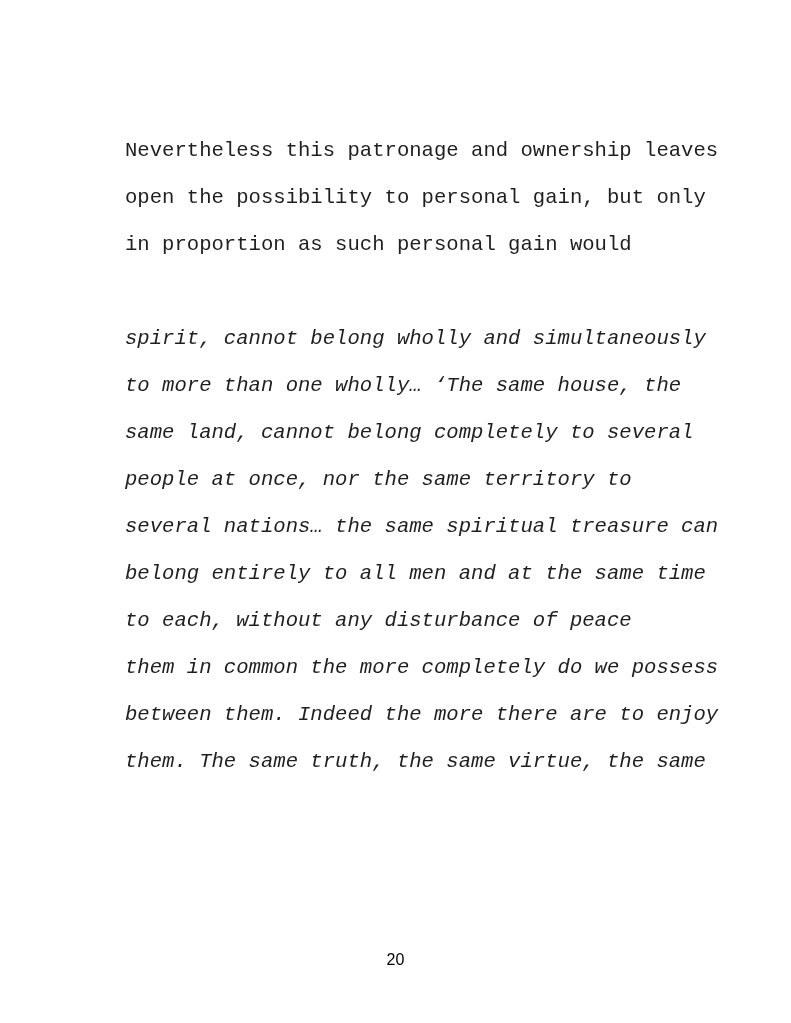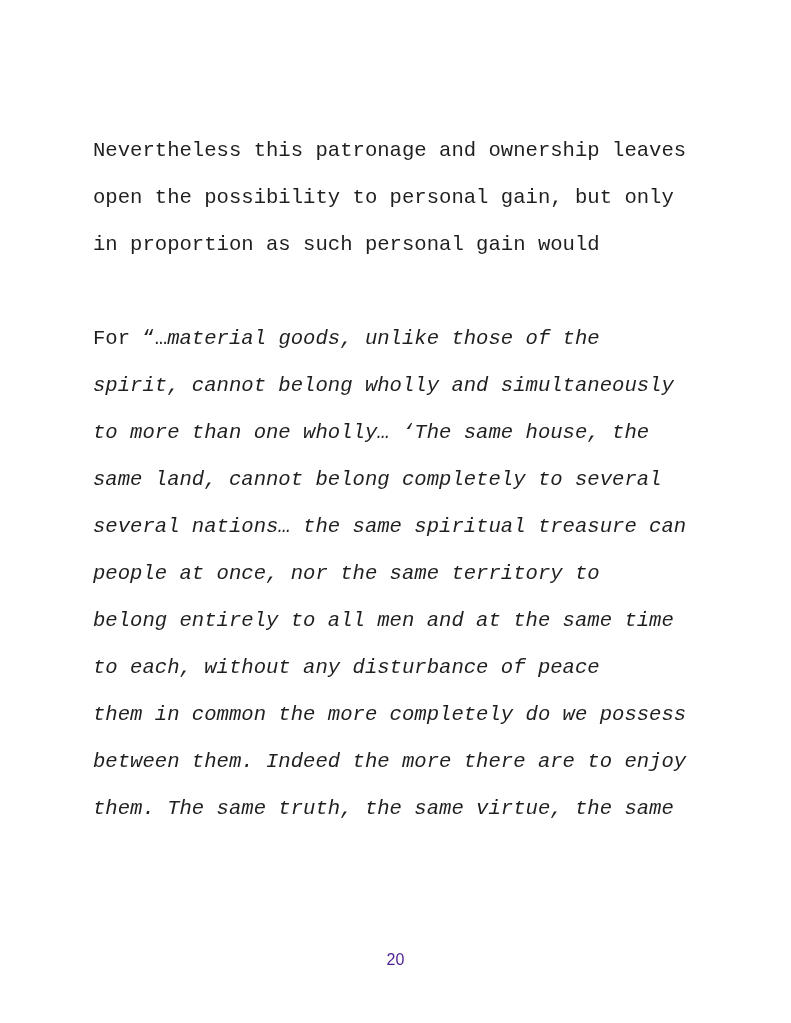--- a/index.html
+++ b/index.html
@@ -23,63 +23,63 @@
   .text-block {
     position: absolute;
     left: 93px;
     top: 127px;
     width: 620px;
     font-size: 20.6px;
     line-height: 47px;
   }
   .line {
     white-space: pre;          
+    margin-left: 32px;
   }
   .para-spacer {
     height: 47px;
   }
   .italic {
     font-style: italic;
   }
   .upright {
     font-style: normal;
   }
   .footer {
     position: absolute;
     left: 0;
     right: 0;
     top: 951px;
     text-align: center;
     font-family: "Liberation Sans", sans-serif;
     font-size: 16px;
-    color: #4c1d95;
+    color: #000000;
   }
 </style>
 </head>
 <body>
 
 <div class="page">
 
   <div class="text-block">
 
     <div>
       <div class="line">Nevertheless this patronage and ownership leaves</div>
       <div class="line">open the possibility to personal gain, but only</div>
       <div class="line">in proportion as such personal gain would</div>
     </div>
 
     <div class="para-spacer"></div>
 
     <div>
-      <div class="line"><span class="upright">For “…</span><span class="italic">material goods, unlike those of the</span></div>
       <div class="line italic">spirit, cannot belong wholly and simultaneously</div>
       <div class="line italic">to more than one wholly… ‘The same house, the</div>
       <div class="line italic">same land, cannot belong completely to several</div>
+      <div class="line italic">people at once, nor the same territory to</div>
       <div class="line italic">several nations… the same spiritual treasure can</div>
-      <div class="line italic">people at once, nor the same territory to</div>
       <div class="line italic">belong entirely to all men and at the same time</div>
       <div class="line italic">to each, without any disturbance of peace</div>
       <div class="line italic">them in common the more completely do we possess</div>
       <div class="line italic">between them. Indeed the more there are to enjoy</div>
       <div class="line italic">them. The same truth, the same virtue, the same</div>
     </div>
 
   </div>
 
   <div class="footer">

